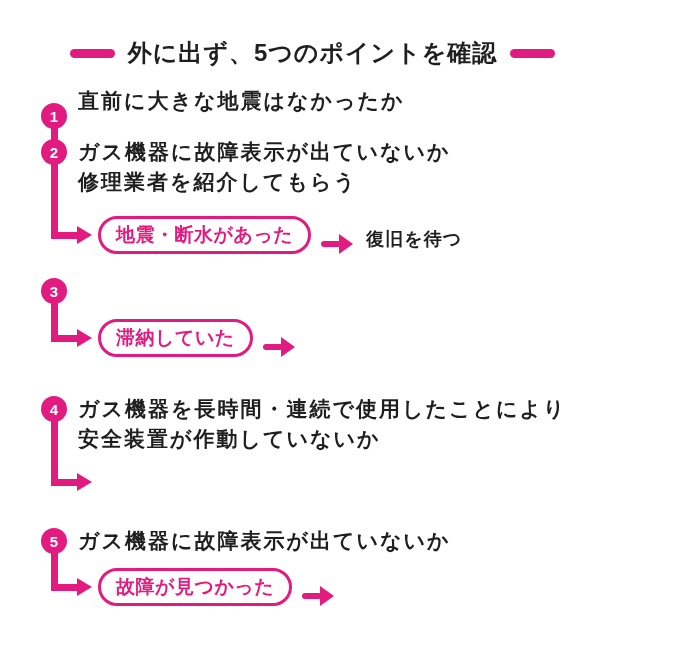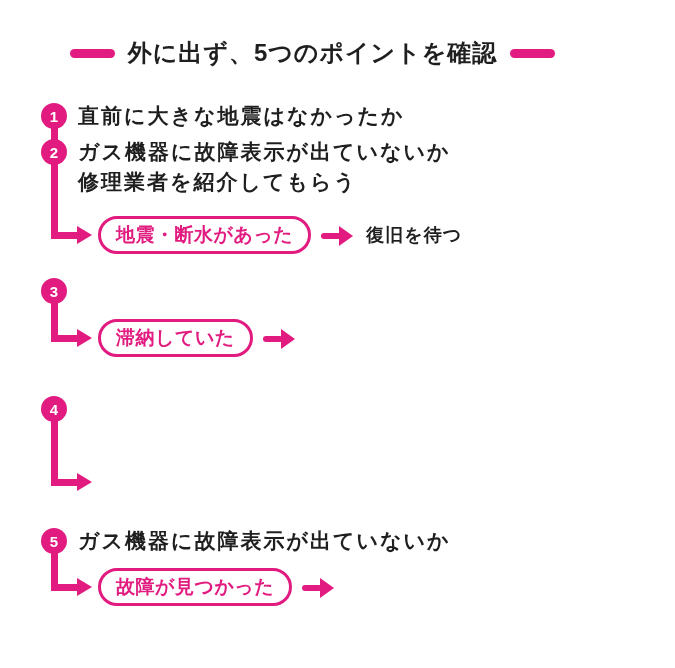--- a/index.html
+++ b/index.html
@@ -23,37 +23,37 @@
     position:absolute; left:41px; width:26px; height:26px; border-radius:50%;
     background:var(--accent); color:#fff; font-size:15px;
     display:flex; align-items:center; justify-content:center; z-index:2;
   }
   .n1{top:103px}.n2{top:139px}.n3{top:278px}.n4{top:396px}.n5{top:528px}
   
   .q{
     position:absolute; left:78px; font-size:21px; line-height:30px;
     letter-spacing:2px; color:var(--text); white-space:nowrap;
   }
-  .q1{top:101px}.q2{top:137px}.q3{top:276px}.q4{top:394px}.q5{top:526px}
+  .q1{top:86px}.q2{top:137px}.q3{top:276px}.q4{top:394px}.q5{top:526px}
   
   .vline{ position:absolute; left:51px; width:7px; background:var(--accent); z-index:1; }
   .v12{top:116px; height:123px}
   .v3{top:291px; height:51px}
   .v4{top:409px; height:77px}
   .v5{top:541px; height:50px}
   .hbar{ position:absolute; left:51px; width:27px; height:7px; background:var(--accent); }
   .hb1{top:232px}.hb2{top:335px}.hb3{top:479px}.hb4{top:584px}
   .htip{
     position:absolute; left:77px; width:0; height:0;
     border-left:15px solid var(--accent);
     border-top:9px solid transparent; border-bottom:9px solid transparent;
   }
   .ht1{top:226px}.ht2{top:329px}.ht3{top:473px}.ht4{top:578px}
   
-  .branch{ position:absolute; left:98px; display:flex; align-items:flex-start; }
+  .branch{ position:absolute; left:98px; display:flex; align-items:flex-end; }
   .b1{top:216px}.b2{top:319px}.b3{top:463px}.b4{top:568px}
   .pill{
     height:38px; border:3px solid var(--accent); border-radius:19px;
     display:inline-flex; align-items:center; padding:0 15px;
     font-size:19px; letter-spacing:0.5px; color:var(--accent);
     background:#fff; white-space:nowrap; flex:0 0 auto;
   }
   .mid-arrow{ display:flex; align-items:center; margin:10px 0 0 10px; flex:0 0 auto; }
   .mid-arrow .bar{ width:20px; height:6px; border-radius:3px; background:var(--accent); }
   .mid-arrow .tip{
@@ -96,20 +96,24 @@
   <div class="num n4">4</div>
   <div class="num n5">5</div>
 
   <div class="q q1">
     <div>直前に大きな地震はなかったか</div>
   </div>
   <div class="q q2">
     <div>ガス機器に故障表示が出ていないか</div>
     <div>修理業者を紹介してもらう</div>
   </div>
+  <div class="q q4">
+    <div>ガス機器を長時間・連続で使用したことにより</div>
+    <div>安全装置が作動していないか</div>
+  </div>
   <div class="q q5">
     <div>ガス機器に故障表示が出ていないか</div>
   </div>
 
   <div class="branch b1">
     <span class="pill">地震・断水があった</span>
     <span class="mid-arrow">
         <span class="bar"></span>
         <span class="tip"></span>
       </span>

